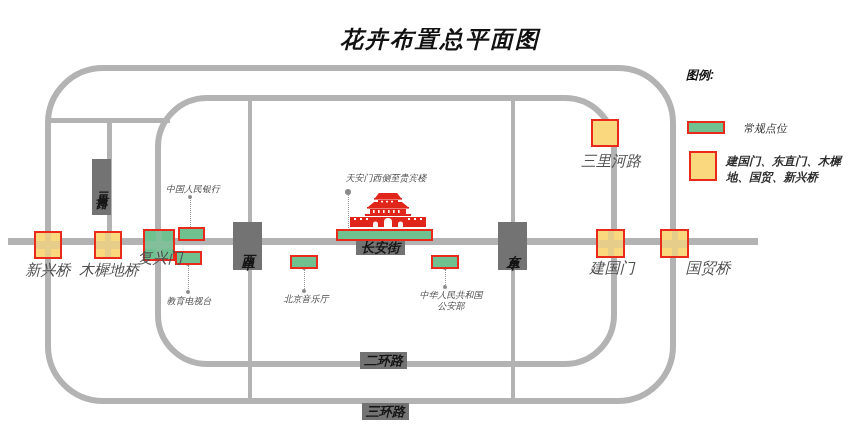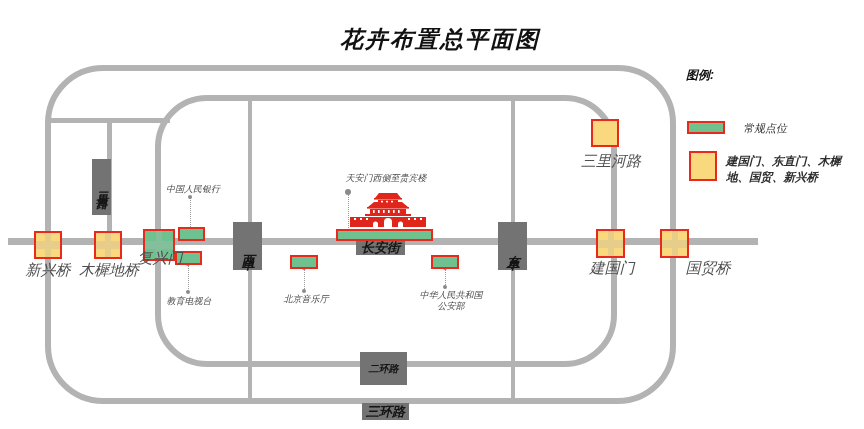--- a/index.html
+++ b/index.html
@@ -78,21 +78,21 @@
   <div class="bridge-label" style="left:70px;top:261px;width:78px;">木樨地桥</div>
   <div class="bridge-label" style="left:133px;top:249px;width:54px;">复兴门</div>
   <div class="bridge-label" style="left:587px;top:259px;width:50px;">建国门</div>
   <div class="bridge-label" style="left:651px;top:259px;width:50px;margin-left:32px;">国贸桥</div>
   <div class="bridge-label" style="left:575px;top:152px;width:72px;">三里河路</div>
 
   <div class="roadbox vtext" style="left:92px;top:159px;width:19px;height:56px;font-size:11px;">三里河路</div>
   <div class="roadbox vtext" style="left:233px;top:222px;width:29px;height:48px;font-size:13px;">西单</div>
   <div class="roadbox vtext" style="left:498px;top:222px;width:29px;height:48px;font-size:13px;">东单</div>
   <div class="roadbox" style="left:356px;top:241px;width:49px;height:14px;font-size:13px;">长安街</div>
-  <div class="roadbox" style="left:360px;top:352px;width:47px;height:33px;font-size:10px;">二环路</div>
+  <div class="roadbox" style="left:360px;top:352px;width:47px;height:17px;font-size:13px;">二环路</div>
   <div class="roadbox" style="left:362px;top:403px;width:47px;height:17px;font-size:13px;">三环路</div>
 
   <div style="position:absolute;left:345px;top:190px;width:86px;height:40px;z-index:2;">
     <svg width="86" height="40" viewBox="0 0 86 40">
       <g fill="#e0251b">
         <polygon points="30,8 34,3 52,3 56,8"></polygon>
         <rect x="29" y="8" width="28" height="1.6"></rect>
         <rect x="33" y="10" width="20" height="3"></rect>
         <polygon points="23,17 29,12 57,12 63,17"></polygon>
         <rect x="22" y="17" width="42" height="1.6"></rect>

